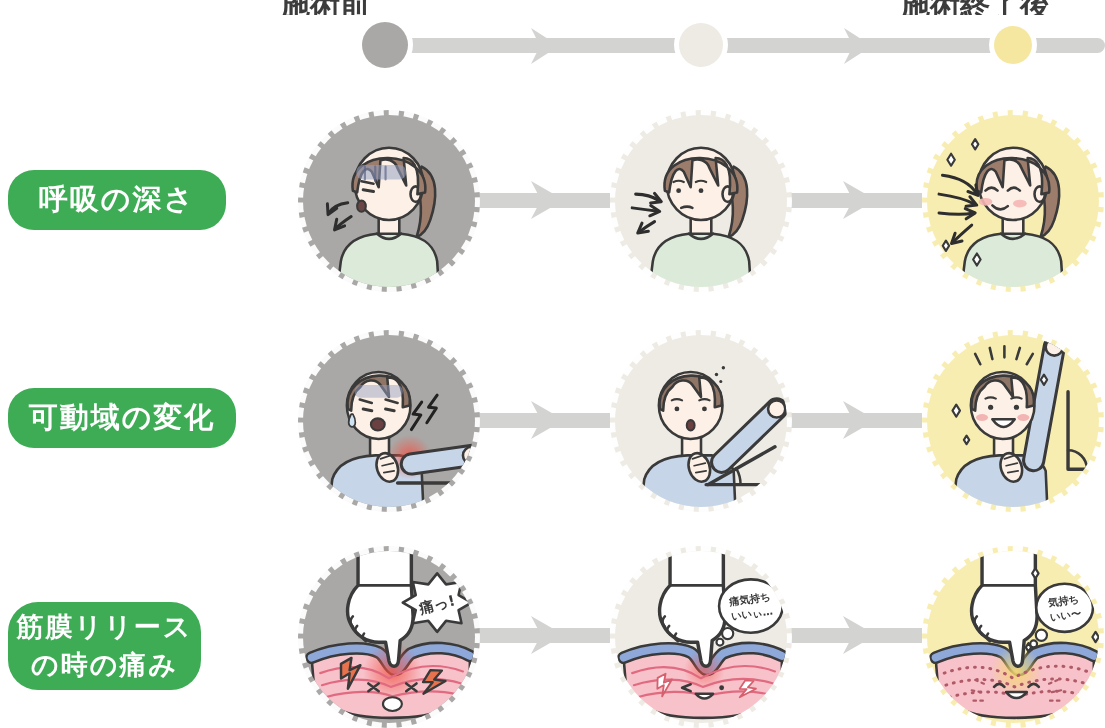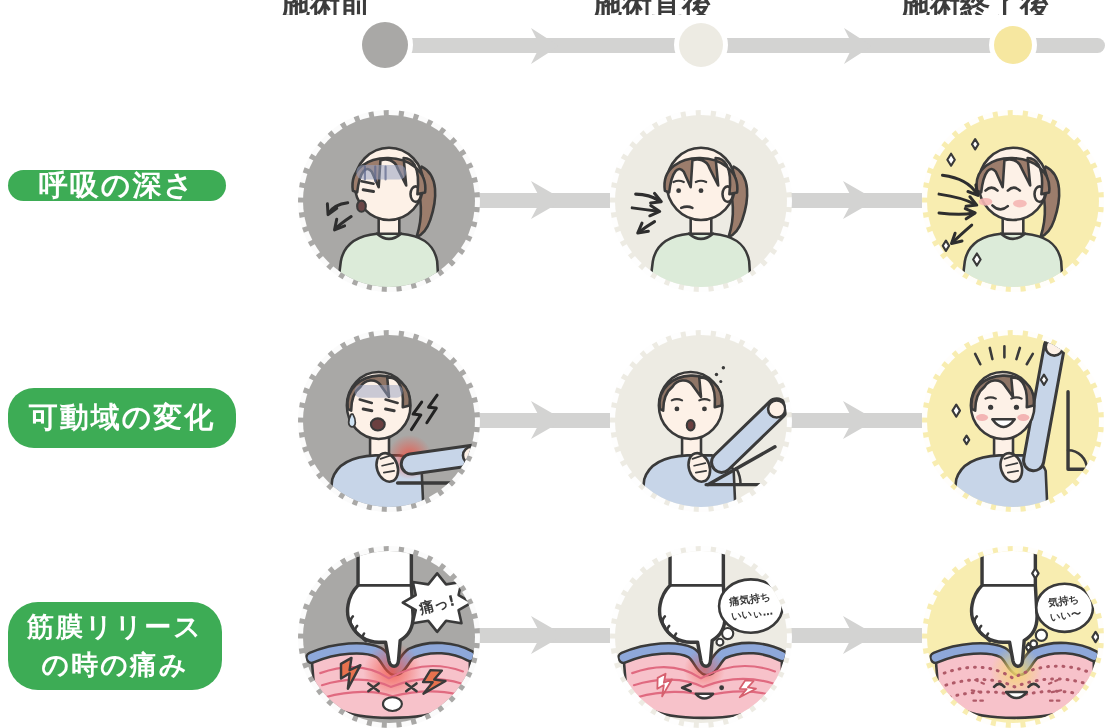--- a/index.html
+++ b/index.html
@@ -31,26 +31,25 @@
     </svg>
   <svg class="chev" style="left:840px;top:26px;" width="36" height="40" viewBox="0 0 36 40">
        <polygon points="4,2 32,20 4,38 13,20" fill="#d3d3d2"></polygon>
     </svg>
 
   <div class="dot" style="left: 362px; top: 22px; width: 46px; height: 46px; background: rgb(169, 168, 166);"></div>
   <div class="dot" style="left: 679px; top: 23px; width: 44px; height: 44px; background: rgb(237, 235, 227);"></div>
   <div class="dot" style="left: 994px; top: 26px; width: 38px; height: 38px; background: rgb(246, 231, 160);"></div>
 
   <div class="stage-label" style="left:280px;"><span>施術前</span></div>
-  <div class="stage-label" style="left:592px;"><span>施術直後</span></div>
   <div class="stage-label" style="left:900px;"><span>施術終了後</span></div>
 
-  <div class="row-label single" style="left:8px;top:170px;width:218px;height:31px;">呼吸の深さ</div>
+  <div class="row-label single" style="left:8px;top:170px;width:218px;height:60px;">呼吸の深さ</div>
   <div class="row-label single" style="left:8px;top:388px;width:228px;height:60px;">可動域の変化</div>
-  <div class="row-label double" style="left:8px;top:602px;width:214px;height:88px;">筋膜リリース
+  <div class="row-label double" style="left:8px;top:602px;width:193px;height:88px;">筋膜リリース
 の時の痛み</div>
 
   <svg class="conn" style="left:476px;top:178px;" width="134" height="44">
       <rect x="0" y="15" width="134" height="15" fill="#d3d3d2"></rect>
       <polygon points="55,3 88,22 55,41 65,22" fill="#d3d3d2"></polygon>
     </svg>
   <svg class="conn" style="left:788px;top:178px;" width="134" height="44">
       <rect x="0" y="15" width="134" height="15" fill="#d3d3d2"></rect>
       <polygon points="55,3 88,22 55,41 65,22" fill="#d3d3d2"></polygon>
     </svg>

